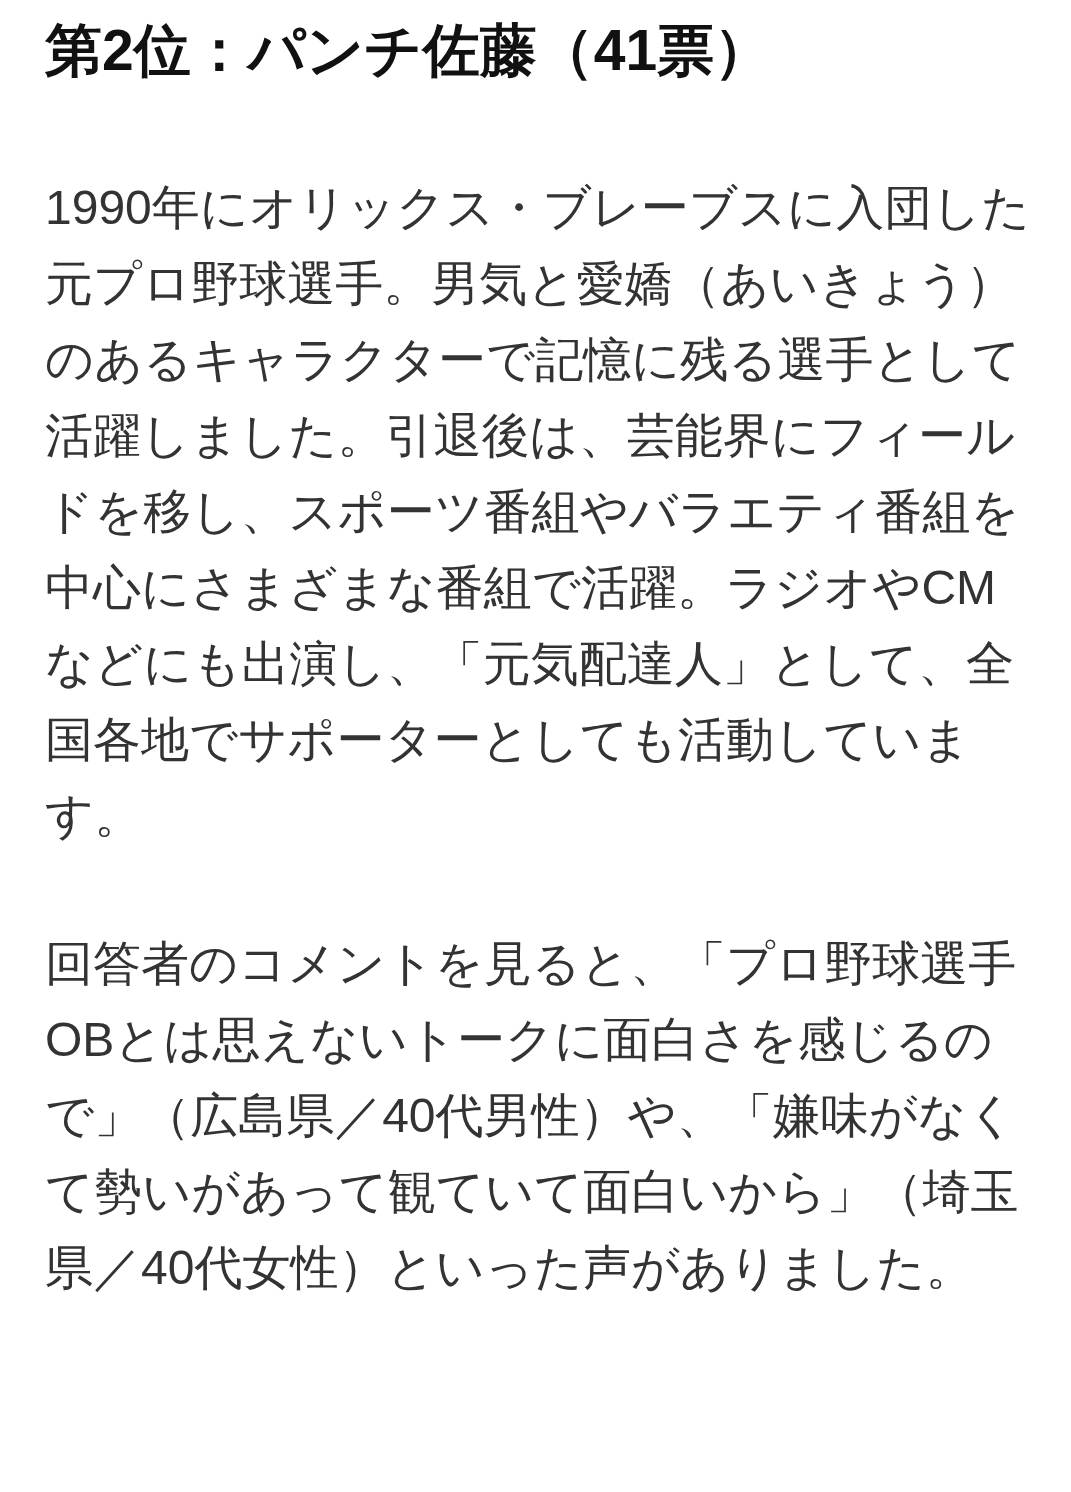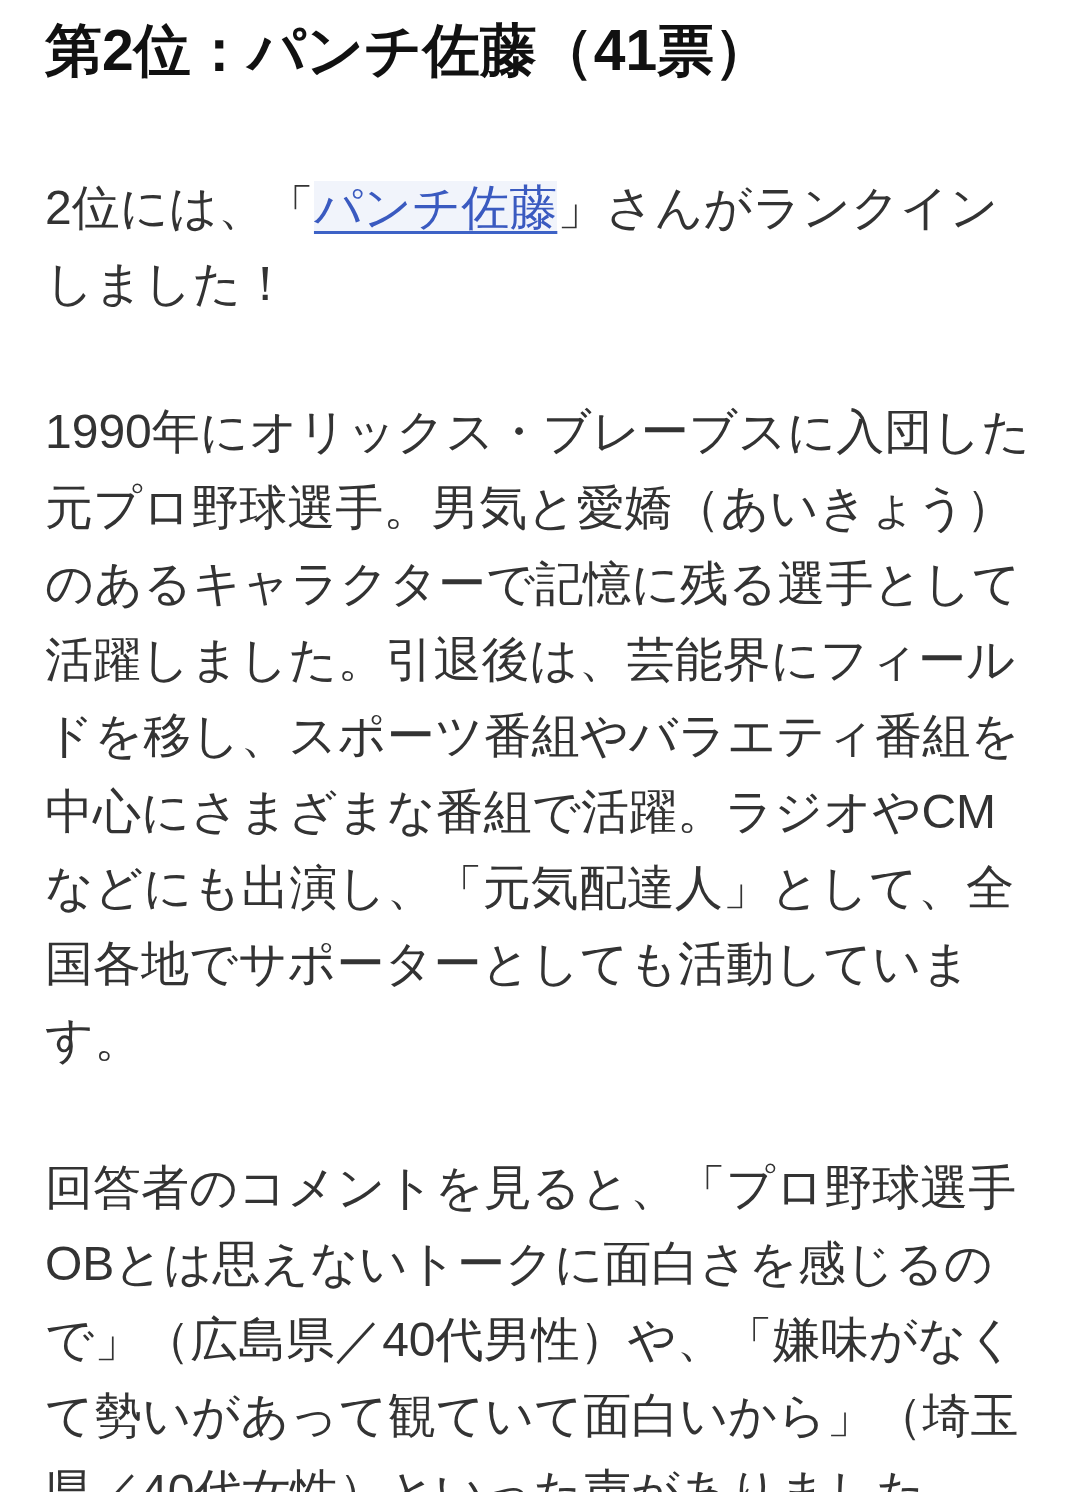--- a/index.html
+++ b/index.html
@@ -45,19 +45,18 @@
     background: rgba(80, 112, 200, 0.08);
   }
 </style>
 </head>
 <body>
 
 <div class="page">
 
   <h2 class="heading">第2位：パンチ佐藤（41票）</h2>
 
-  <p class="para"><span>2位には、「</span><a href="#" class="inline-link">パンチ佐藤</a><span>」さんがランクインしました！</span></p>
 
   <p class="para">1990年にオリックス・ブレーブスに入団した元プロ野球選手。男気と愛嬌（あいきょう）のあるキャラクターで記憶に残る選手として活躍しました。引退後は、芸能界にフィールドを移し、スポーツ番組やバラエティ番組を中心にさまざまな番組で活躍。ラジオやCMなどにも出演し、「元気配達人」として、全国各地でサポーターとしても活動しています。</p>
 
   <p class="para">回答者のコメントを見ると、「プロ野球選手OBとは思えないトークに面白さを感じるので」（広島県／40代男性）や、「嫌味がなくて勢いがあって観ていて面白いから」（埼玉県／40代女性）といった声がありました。</p>
 
 </div>
 
 </body></html>

